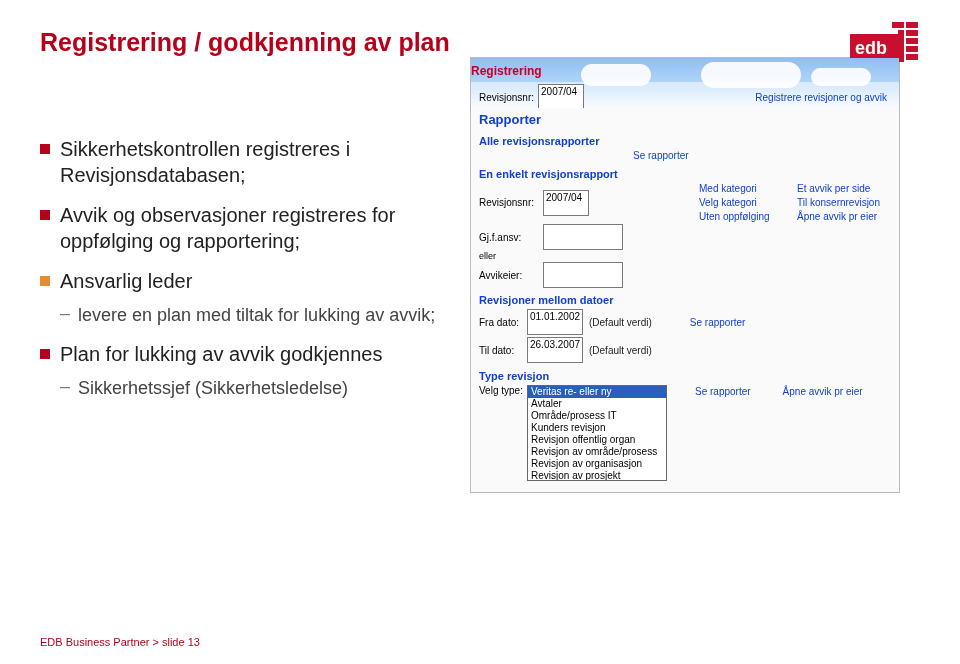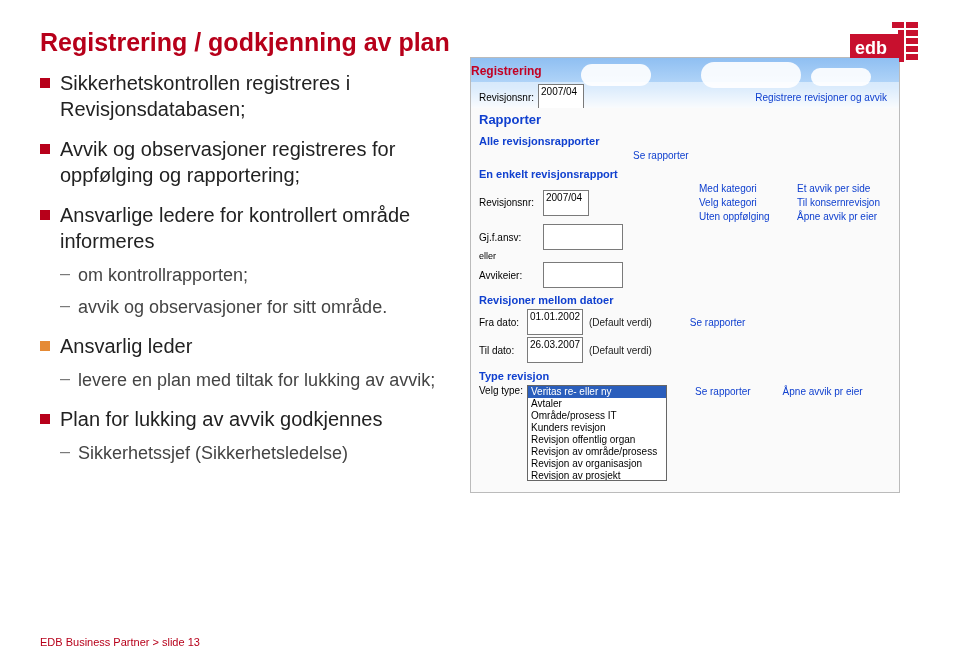--- a/index.html
+++ b/index.html
@@ -206,27 +206,20 @@
         <rect x="48" y="10" width="6" height="6"></rect>
       </g>
     </svg>
   </div>
 
   <div class="body-row">
     <div class="left-col">
       <ul>
         <li>Sikkerhetskontrollen registreres i Revisjonsdatabasen;</li>
         <li>Avvik og observasjoner registreres for oppfølging og rapportering;</li>
-        <li>
-          <span>Ansvarlige ledere for kontrollert område informeres</span>
-          <ul>
-            <li>om kontrollrapporten;</li>
-            <li>avvik og observasjoner for sitt område.</li>
-          </ul>
-        </li>
         <li class="orange">
           <span>Ansvarlig leder</span>
           <ul>
             <li>levere en plan med tiltak for lukking av avvik;</li>
           </ul>
         </li>
         <li>
           <span>Plan for lukking av avvik godkjennes</span>
           <ul>
             <li>Sikkerhetssjef (Sikkerhetsledelse)</li>

